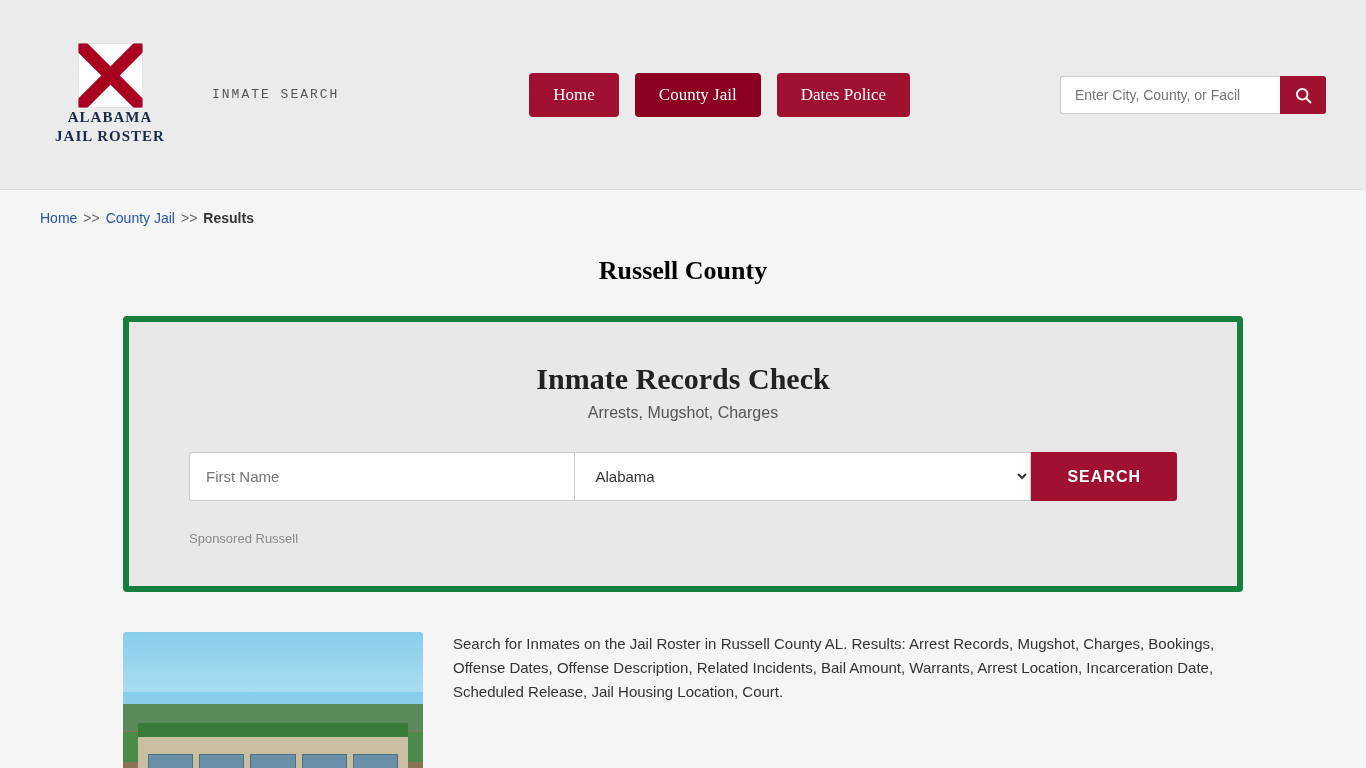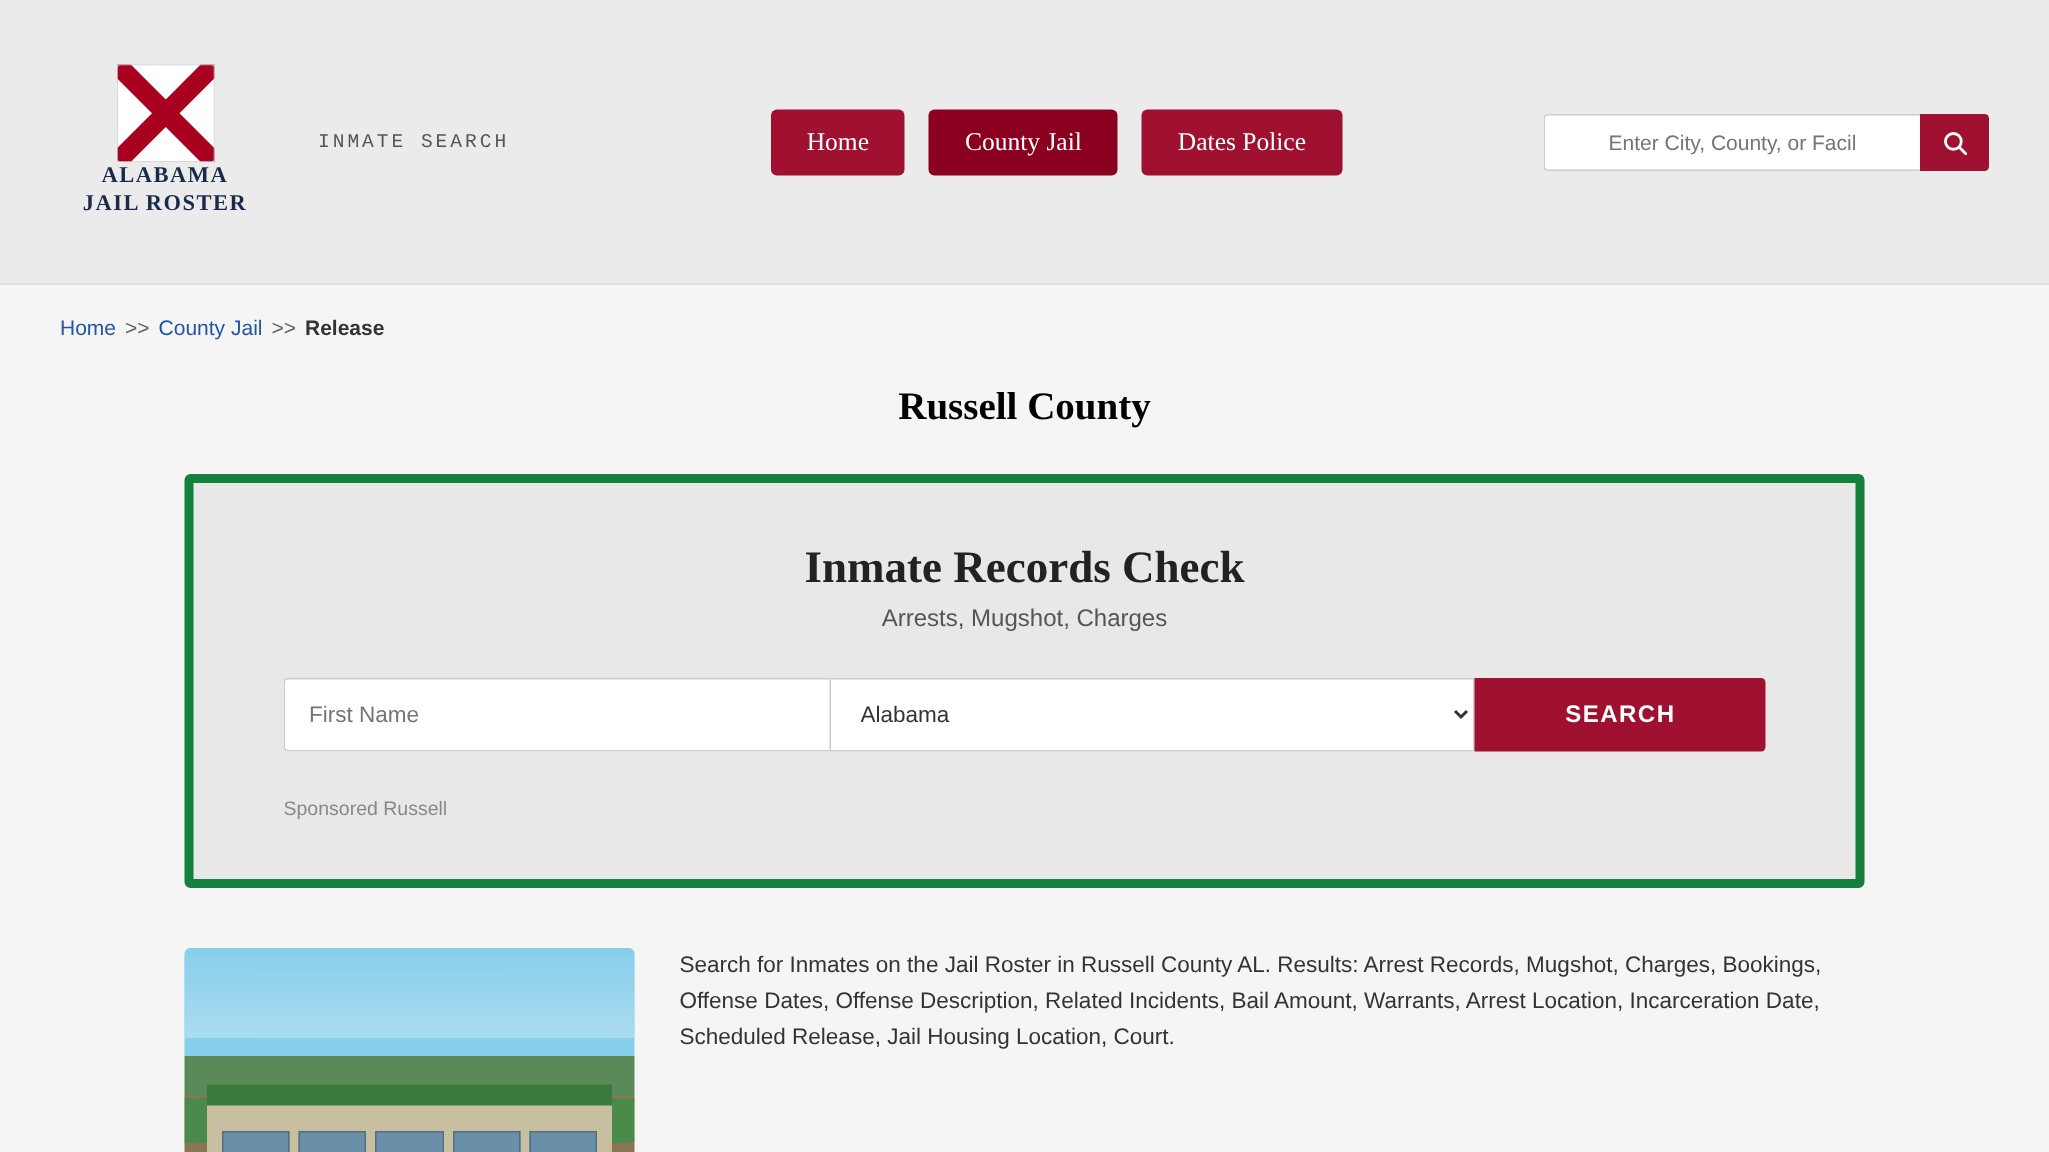--- a/index.html
+++ b/index.html
@@ -91,26 +91,25 @@
       display: flex;
       align-items: center;
       margin-left: 20px;
     }
 
     .header-search-input {
       padding: 10px 14px;
       border: 1px solid #ccc;
       font-size: 14px;
       font-family: Arial, sans-serif;
-      width: 251px;
+      width: 220px;
       outline: none;
       border-right: none;
       border-radius: 3px 0 0 3px;
       color: #999;
-      text-align: center;
     }
 
     .header-search-btn {
       background-color: #a01030;
       border: none;
       padding: 10px 14px;
       cursor: pointer;
       border-radius: 0 3px 3px 0;
       display: flex;
       align-items: center;
@@ -225,21 +224,21 @@
       background: white;
       border-radius: 0;
       appearance: auto;
       cursor: pointer;
     }
 
     .records-search-btn {
       background-color: #a01030;
       color: white;
       border: none;
-      padding: 14px 60px;
+      padding: 14px 36px;
       font-size: 16px;
       font-family: Arial, sans-serif;
       font-weight: bold;
       letter-spacing: 1px;
       cursor: pointer;
       border-radius: 0 3px 3px 0;
       text-transform: uppercase;
     }
 
     .sponsored-text {
@@ -324,21 +323,21 @@
   </div>
 </header>
 
 <div class="main-content">
 
   <nav class="breadcrumb">
     <a class="breadcrumb-link">Home</a>
     <span class="breadcrumb-separator">&gt;&gt;</span>
     <a class="breadcrumb-link">County Jail</a>
     <span class="breadcrumb-separator">&gt;&gt;</span>
-    <span class="breadcrumb-current">Release</span>
+    <span class="breadcrumb-current">Results</span>
   </nav>
 
   <h1 class="page-title">Russell County</h1>
 
   <div class="records-box">
     <h2 class="records-title">Inmate Records Check</h2>
     <p class="records-subtitle">Arrests, Mugshot, Charges</p>
 
     <div class="records-form">
       <input type="text" class="records-input" placeholder="First Name" style="">

